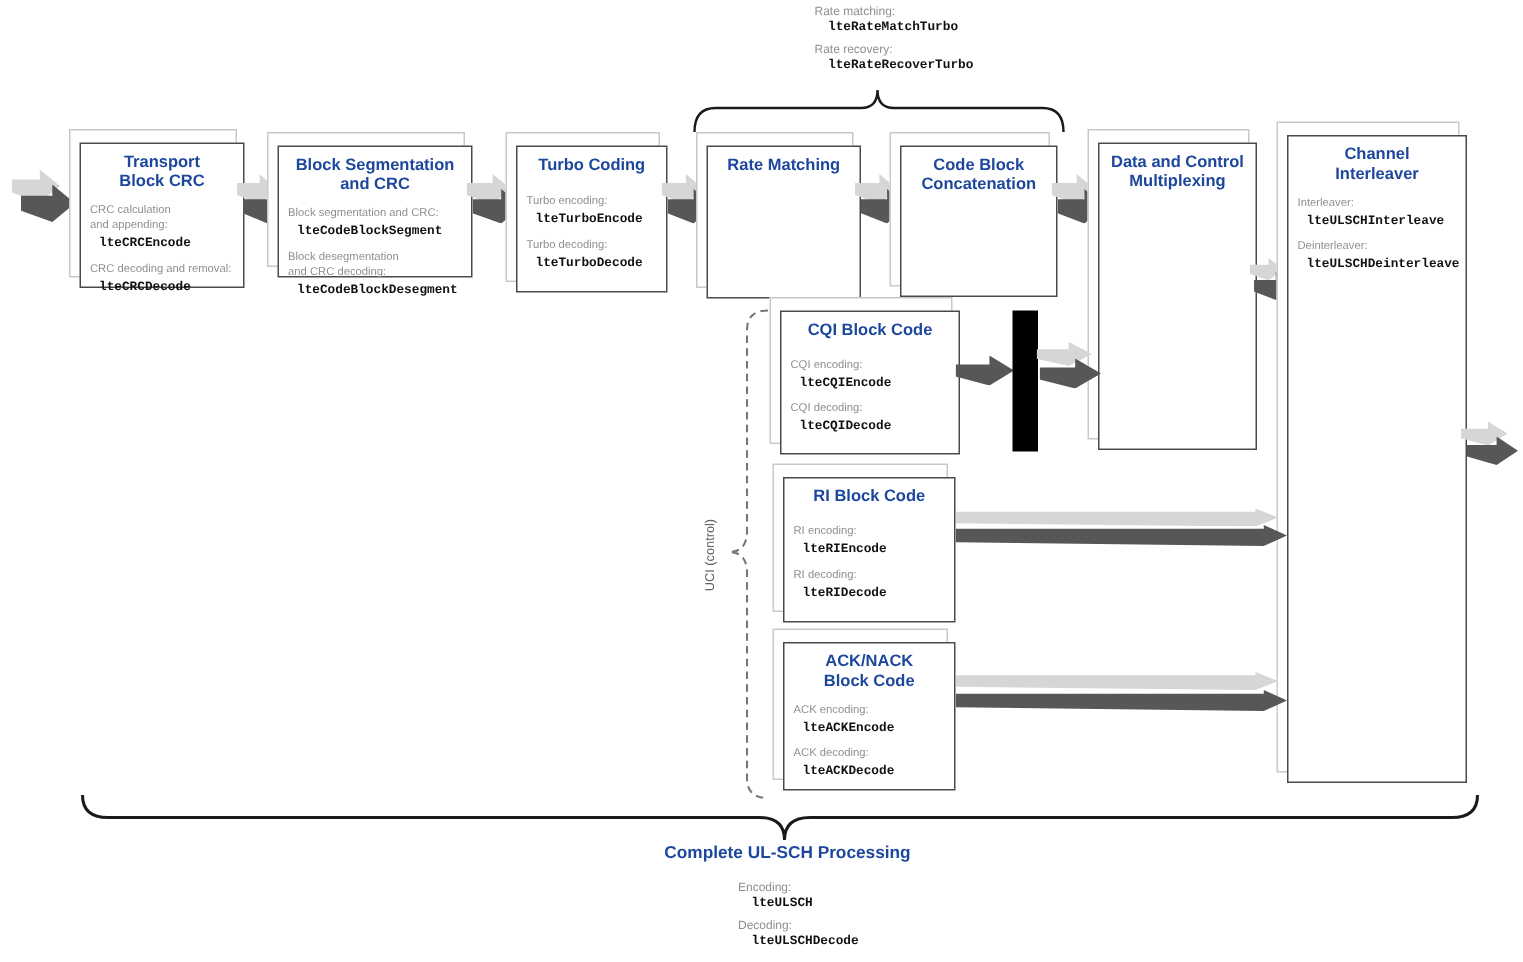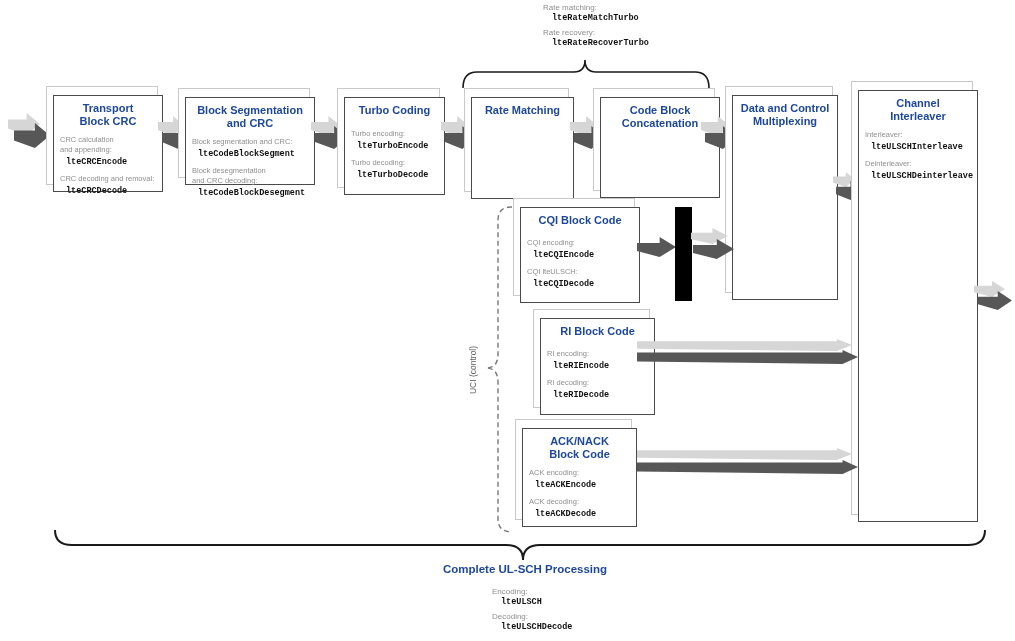--- a/index.html
+++ b/index.html
@@ -125,21 +125,21 @@
     <div class="front">
       <div class="box-title">Rate Matching</div>
     </div>
   </div>
 
   <div class="apair" style="left:570px; top:116px; width:36px; height:35px;">
     <div class="arr light" style="left:0; top:0; width:28px; height:20px;"></div>
     <div class="arr dark" style="left:4px; top:10px; width:30px; height:23px;"></div>
   </div>
 
-  <div class="bbox" style="left:600px; top:97px; width:105px; height:101px;padding-left:15px;">
+  <div class="bbox" style="left:600px; top:97px; width:105px; height:101px;">
     <div class="back"></div>
     <div class="front">
       <div class="box-title">Code Block
 Concatenation</div>
     </div>
   </div>
 
   <div class="apair" style="left:701px; top:116px; width:38px; height:35px;">
     <div class="arr light" style="left:0; top:0; width:29px; height:20px;"></div>
     <div class="arr dark" style="left:4px; top:10px; width:31px; height:23px;"></div>
@@ -174,35 +174,35 @@
     <div class="arr light" style="left:0; top:0; width:31px; height:16px;"></div>
     <div class="arr dark" style="left:4px; top:10px; width:34px; height:19px;"></div>
   </div>
 
   <div class="bbox" style="left:520px; top:207px; width:120px; height:96px;">
     <div class="back"></div>
     <div class="front">
       <div class="box-title">CQI Block Code</div>
       <div class="box-label" style="margin-top:11px;">CQI encoding:</div>
       <div class="box-fn">lteCQIEncode</div>
-      <div class="box-label">CQI lteULSCH:</div>
+      <div class="box-label">CQI decoding:</div>
       <div class="box-fn">lteCQIDecode</div>
     </div>
   </div>
 
   <div class="arr dark" style="left:637px; top:237px; width:39px; height:20px;"></div>
 
   <div class="blackbar" style="left:675px; top:207px; width:17px; height:94px;"></div>
 
   <div class="apair" style="left:691px; top:228px; width:44px; height:32px;">
     <div class="arr light" style="left:0; top:0; width:37px; height:16px;"></div>
     <div class="arr dark" style="left:2px; top:11px; width:41px; height:20px;"></div>
   </div>
 
-  <div class="bbox" style="left:522px; top:318px; width:115px; height:97px;margin-left:18px;">
+  <div class="bbox" style="left:522px; top:318px; width:115px; height:97px;">
     <div class="back"></div>
     <div class="front">
       <div class="box-title">RI Block Code</div>
       <div class="box-label" style="margin-top:11px;">RI encoding:</div>
       <div class="box-fn">lteRIEncode</div>
       <div class="box-label">RI decoding:</div>
       <div class="box-fn">lteRIDecode</div>
     </div>
   </div>
 

